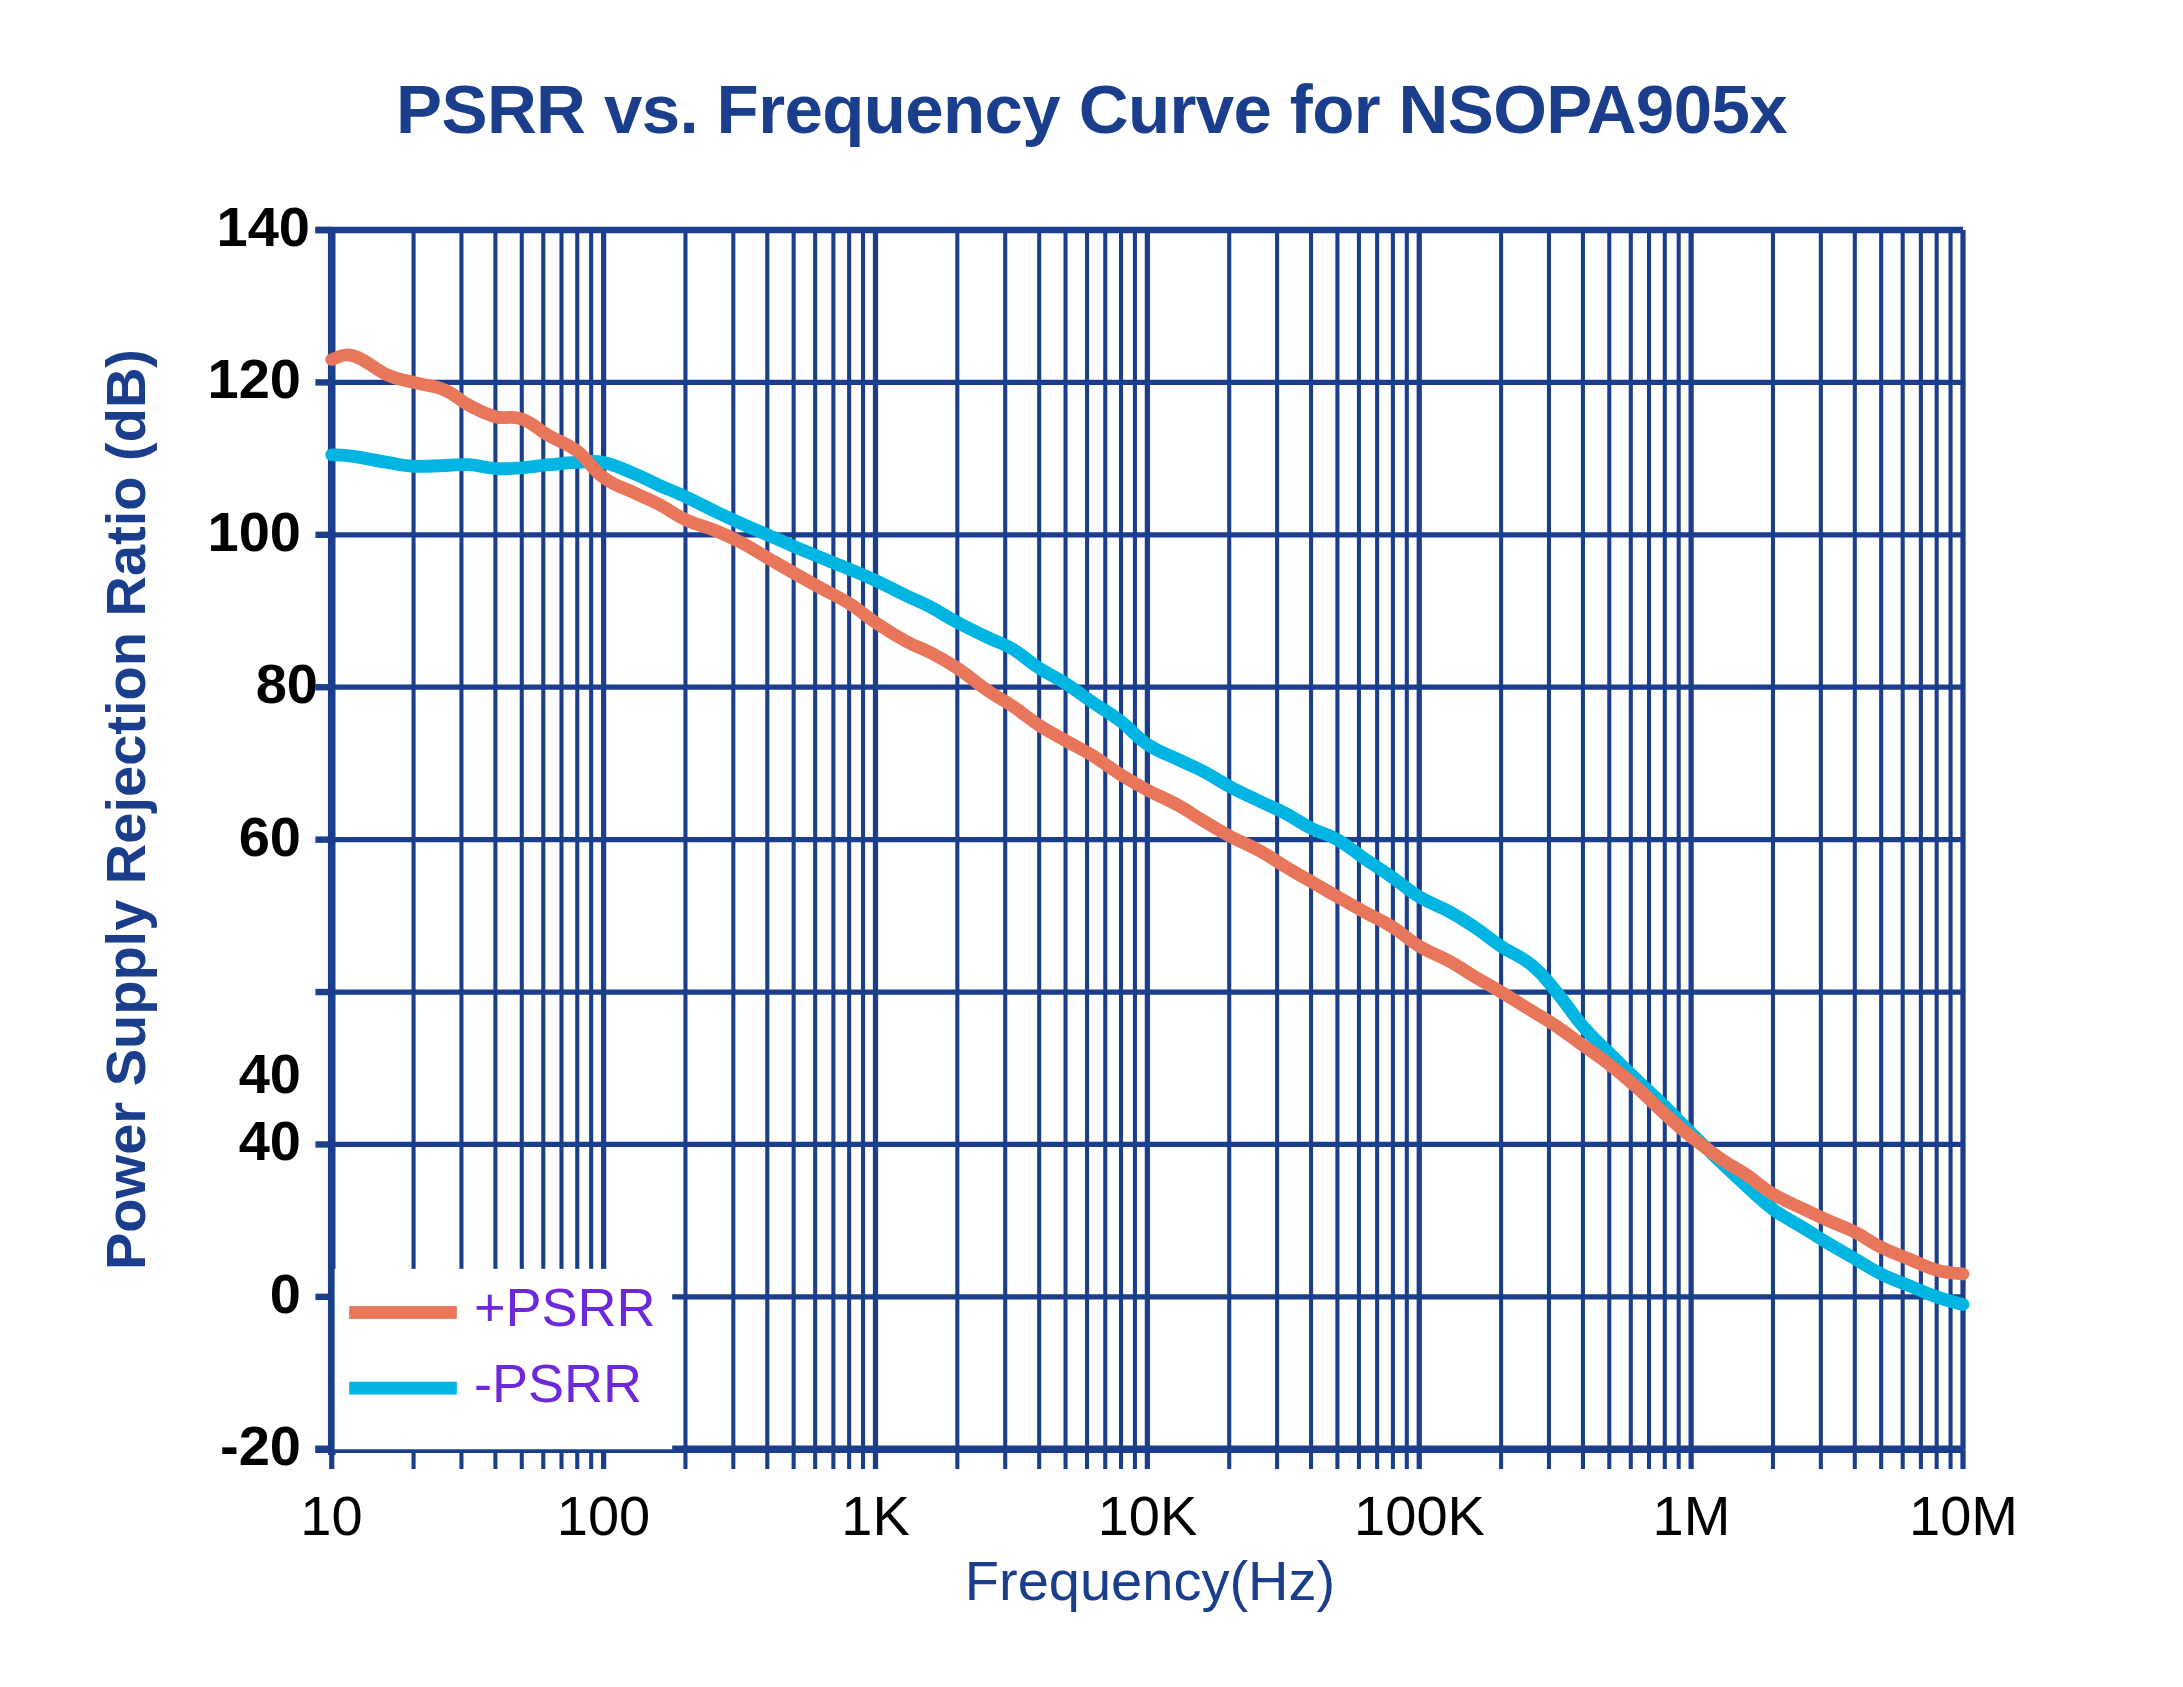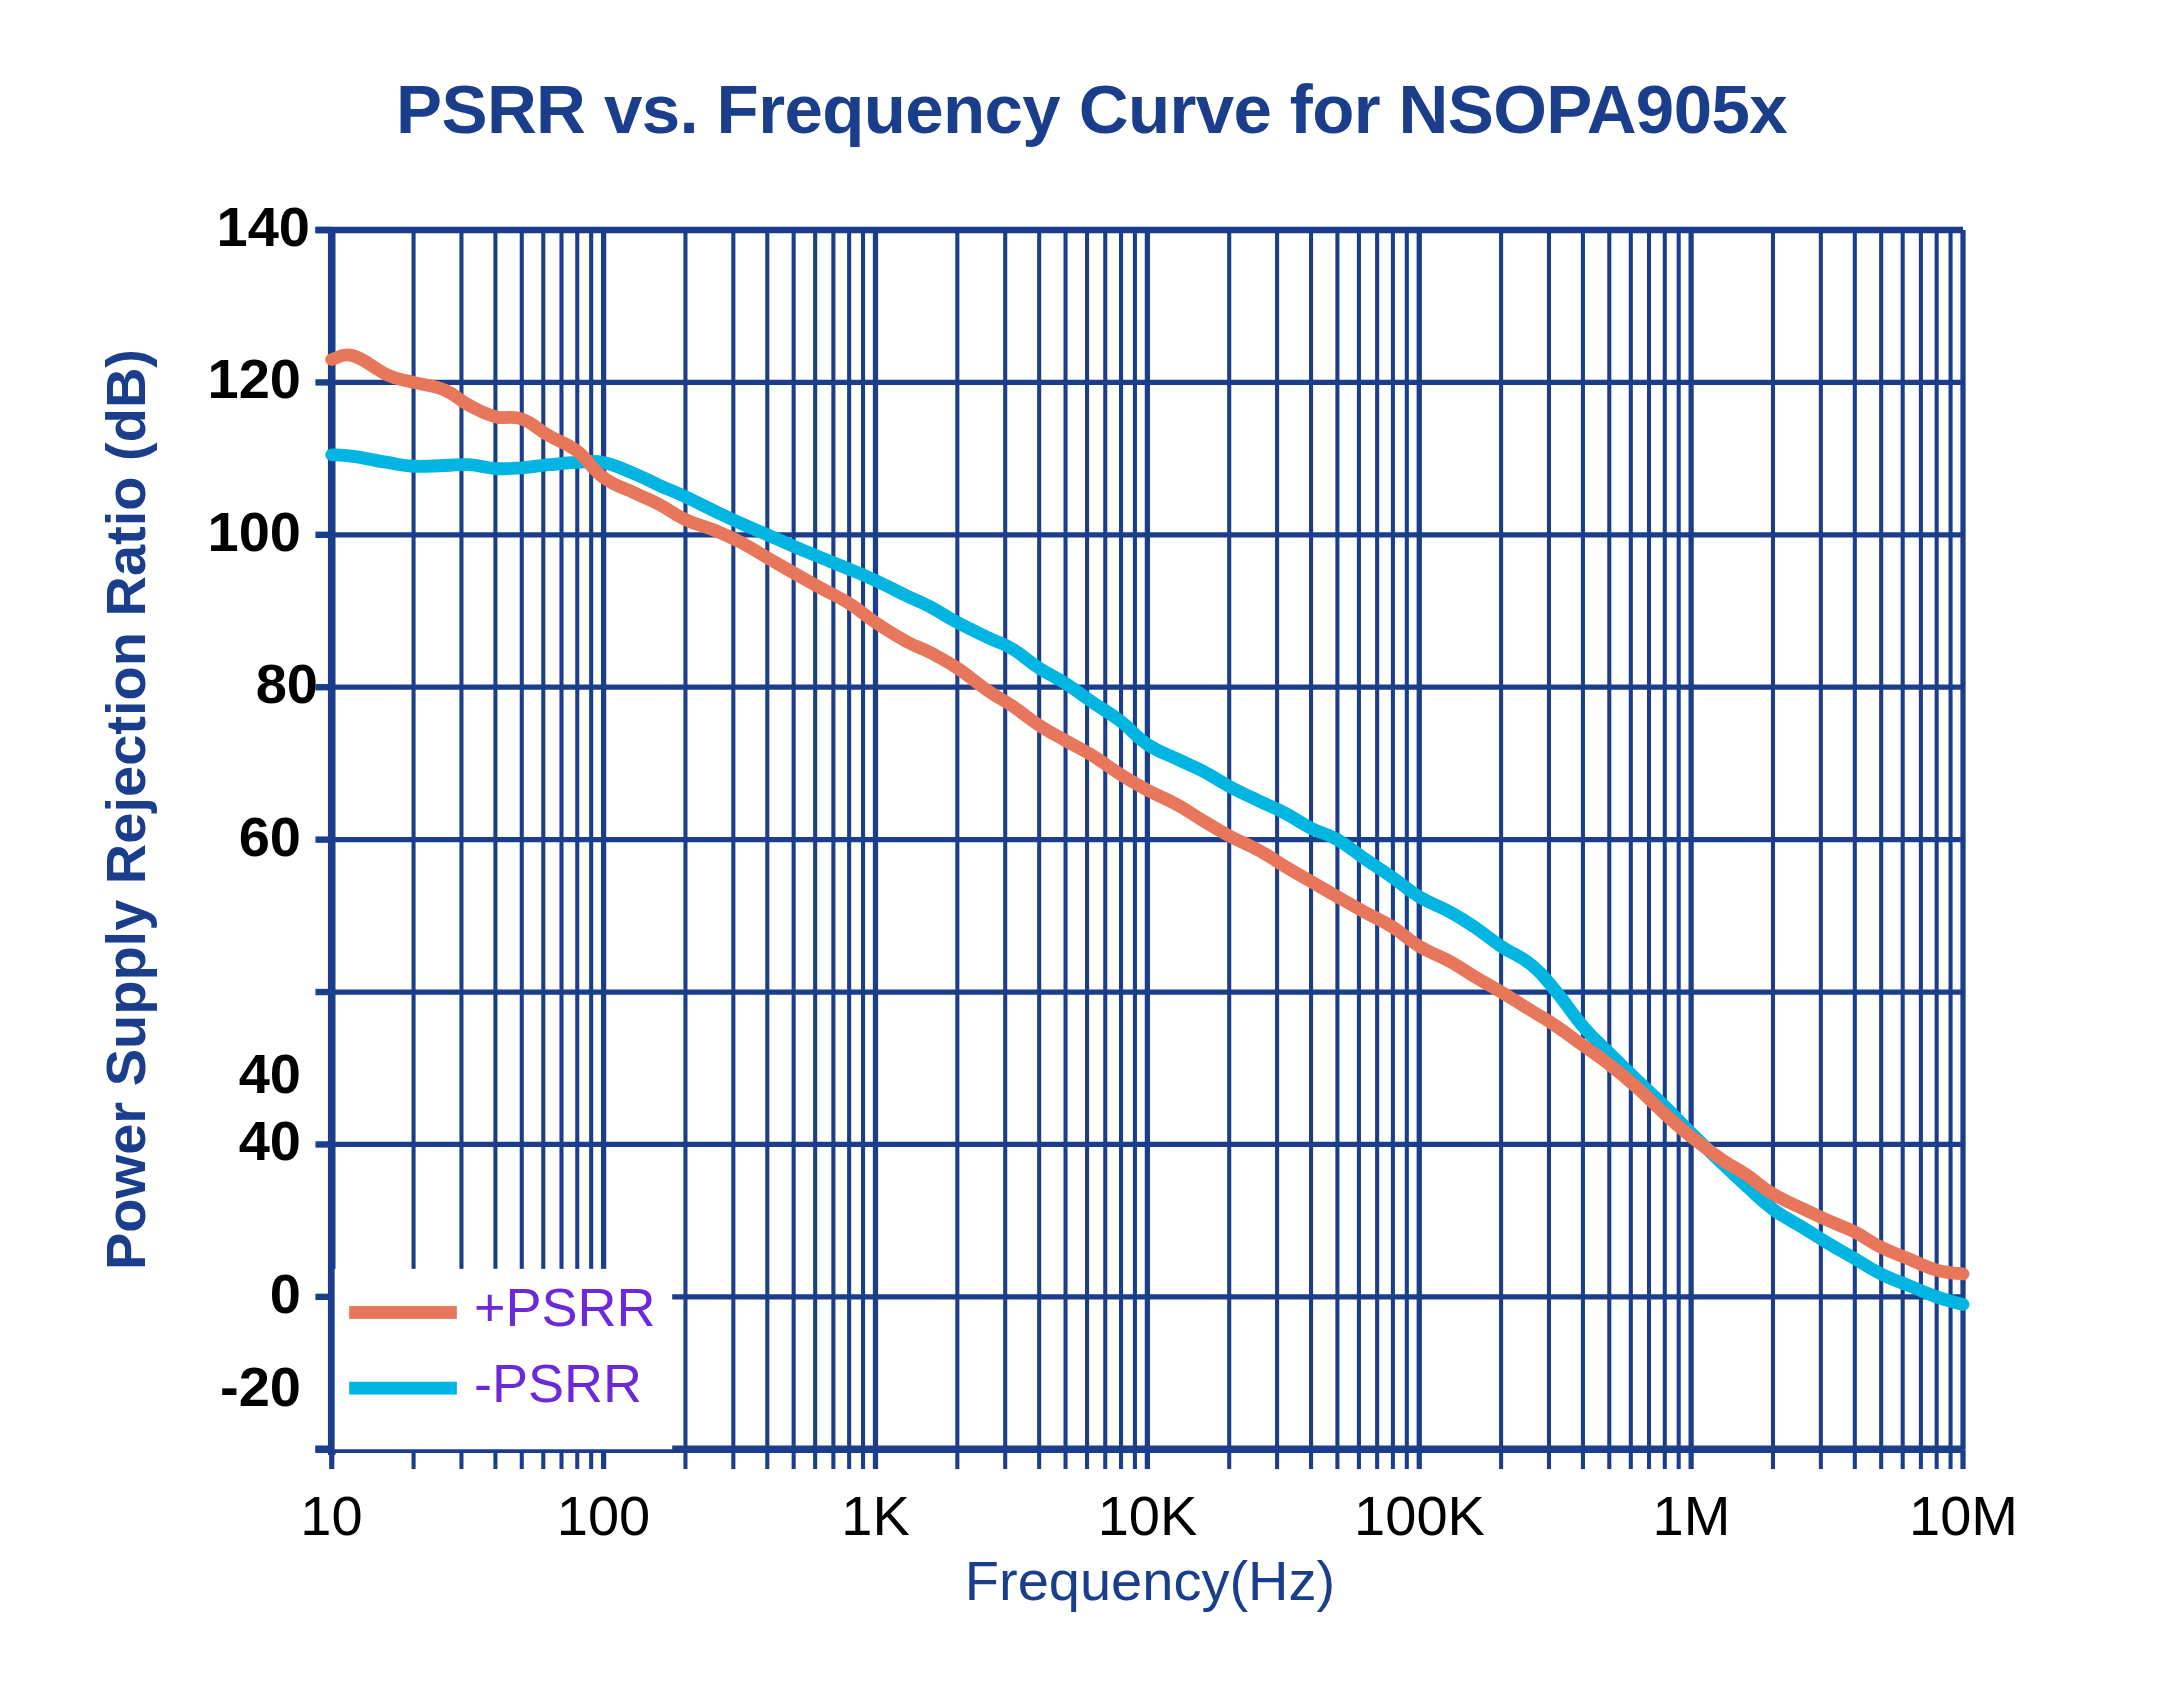--- a/index.html
+++ b/index.html
@@ -247,21 +247,21 @@
 
   <div id="y-tick-layer">
       <div class="tick-label-y" style="left: 118px; top: 194px;">140</div>
       <div class="tick-label-y" style="left: 109px; top: 346px;">120</div>
       <div class="tick-label-y" style="left: 109px; top: 499px;">100</div>
       <div class="tick-label-y" style="left: 126px; top: 651px;">80</div>
       <div class="tick-label-y" style="left: 109px; top: 804px;">60</div>
       <div class="tick-label-y" style="left: 109px; top: 1000px; margin-top: 41px;">40</div>
       <div class="tick-label-y" style="left: 109px; top: 1108px;">40</div>
       <div class="tick-label-y" style="left: 109px; top: 1261px;">0</div>
-      <div class="tick-label-y" style="left: 109px; top: 1354px; text-align: right;">-20</div>
+      <div class="tick-label-y" style="left: 109px; top: 1413px; text-align: right;">-20</div>
     </div>
   <div id="x-tick-layer">
       <div class="tick-label-x" style="left: 215px; top: 1483px;">10</div>
       <div class="tick-label-x" style="left: 487px; top: 1483px;">100</div>
       <div class="tick-label-x" style="left: 759px; top: 1483px;">1K</div>
       <div class="tick-label-x" style="left: 1031px; top: 1483px;">10K</div>
       <div class="tick-label-x" style="left: 1303px; top: 1483px;">100K</div>
       <div class="tick-label-x" style="left: 1575px; top: 1483px;">1M</div>
       <div class="tick-label-x" style="left: 1847px; top: 1483px;">10M</div>
     </div>

